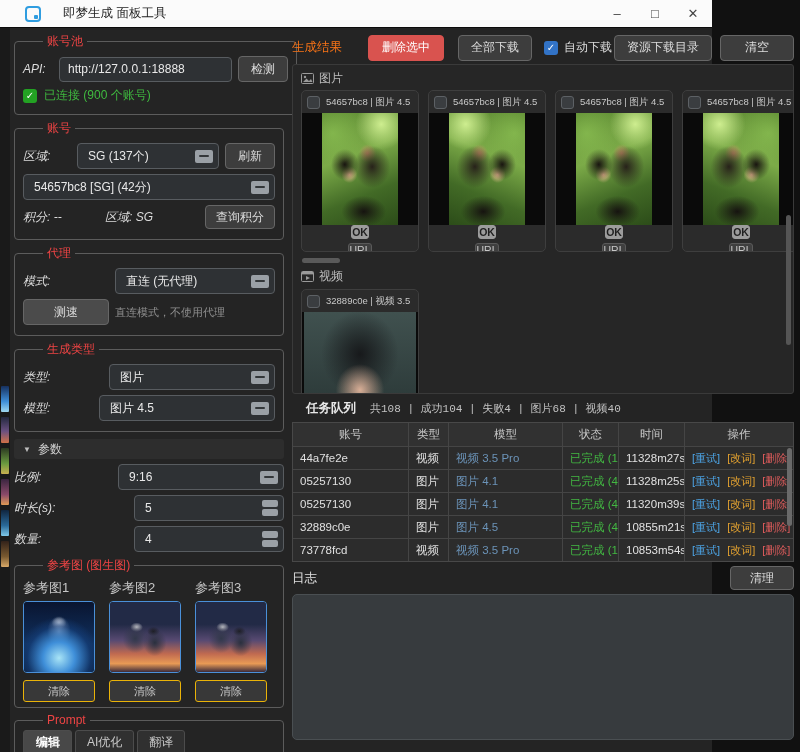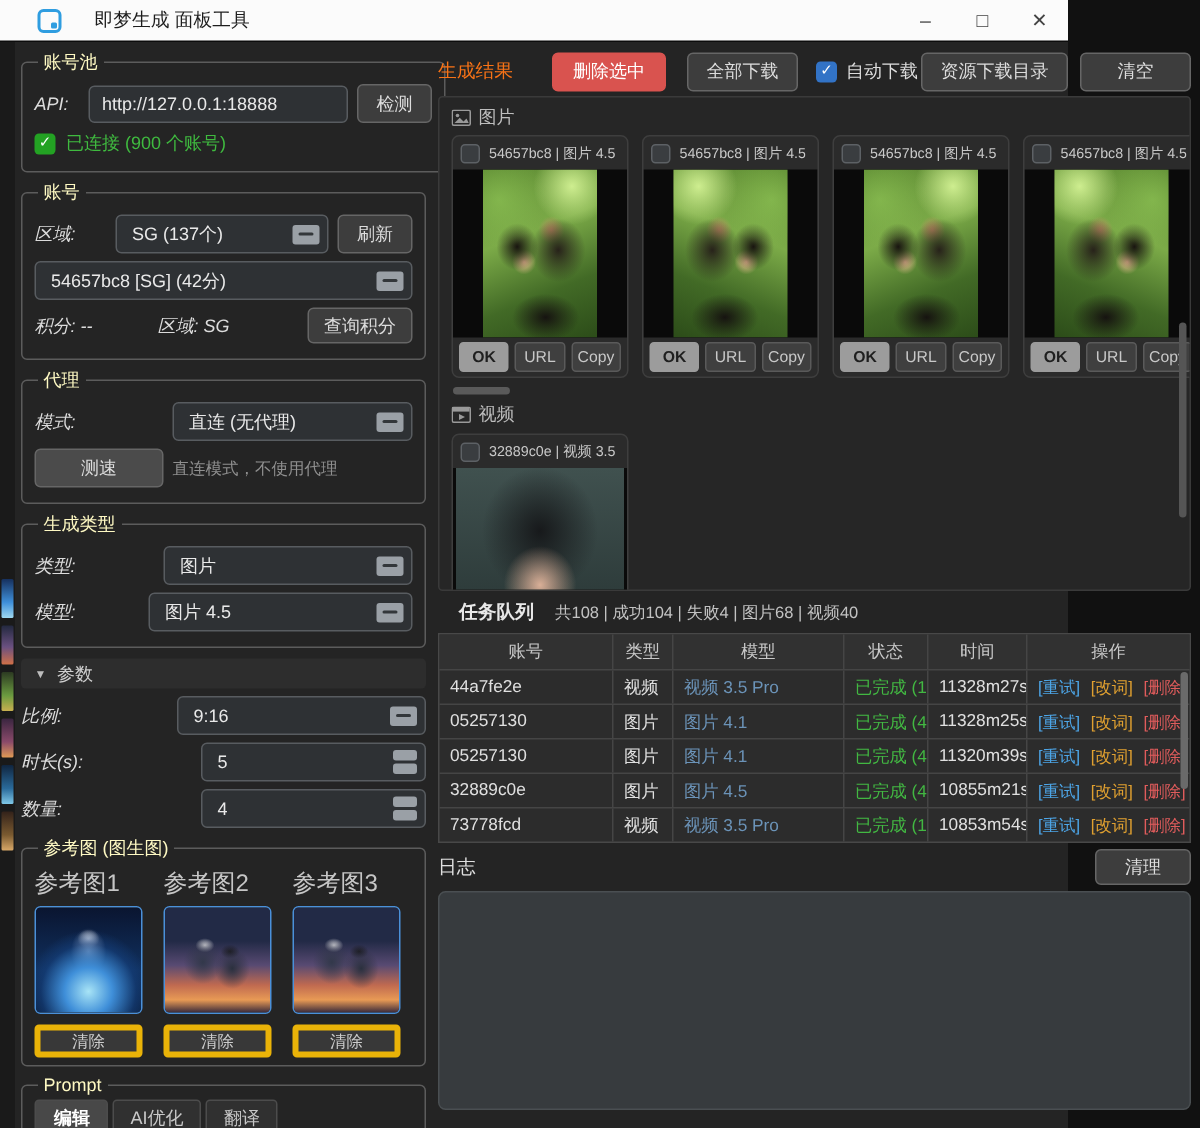--- a/index.html
+++ b/index.html
@@ -38,35 +38,35 @@
   .sel-btn { margin-left:auto; width:18px; height:13px; background:#9aa0a6; border-radius:2px; }
   .sel-btn::after { content:""; display:block; margin:5px auto 0; width:10px; height:2px; background:#33373a; border-radius:1px; }
   .spin-btns { margin-left:auto; display:flex; flex-direction:column; gap:2px; }
   .sb { width:16px; height:7px; background:#9aa0a6; border-radius:2px; }
   .cb { width:14px; height:14px; border-radius:3px; display:inline-flex; align-items:center; justify-content:center; font-size:10px; line-height:1; color:#fff; flex:none; }
   .cb.green { background:#23a223; }
   .cb.blue { background:#3273c6; }
   .cb.empty { background:#3a3d40; border:1px solid #5d6165; }
 
   fieldset.grp { border:1px solid #5c5c5c; border-radius:4px; margin:0 0 5px 0; padding:1px 8px 5px; }
-  fieldset.grp legend { padding:0 4px; font-size:12px; color:#fef9c3; margin-left:2px; }
+  fieldset.grp legend { padding:0 4px; font-size:12px; color:#ef4444; margin-left:20px; }
 
   
   .left-col { position:absolute; left:14px; top:5px; width:270px; }
   .status-row { gap:7px; }
   .green-text { font-size:12px; color:#3fba3f; }
   .hint { font-size:11px; color:#8f8f8f; }
   .btn.speed { background:#4b4b4b; min-width:86px; }
   .params-bar { background:#2d2d2d; border-radius:3px; height:20px; display:flex; align-items:center; gap:7px; padding:0 9px; color:#cfcfcf; font-size:12px; margin:7px 0 4px; }
   .params-bar .arrow { font-size:8px; color:#bdbdbd; }
   .refs-grid { display:flex; gap:14px; margin-top:2px; }
   .ref-col { width:72px; display:flex; flex-direction:column; }
-  .ref-label { font-size:16px; color:#c6c6c6; margin:2px 0 4px; }
+  .ref-label { font-size:13px; color:#c6c6c6; margin:2px 0 4px; }
   .ref-thumb { width:72px; height:72px; border:1px solid #4a90d9; border-radius:4px; overflow:hidden; background:#000; }
-  .ref-clear { margin-top:7px; height:22px; font-size:11px; background:#383838; border:4px solid #eab308; border-radius:3px; color:#ccc; }
+  .ref-clear { margin-top:7px; height:22px; font-size:11px; background:#383838; border:1px solid #eab308; border-radius:3px; color:#ccc; }
   .tabs { display:flex; gap:3px; margin:2px 0 5px; }
   .tab { padding:3px 11px; font-size:12px; background:#303030; border:1px solid #4c4c4c; color:#c8c8c8; border-radius:3px 3px 0 0; cursor:pointer; }
   .tab.active { background:#484848; color:#fff; font-weight:bold;padding-left:12px; }
 
   
   .right-col { position:absolute; left:292px; top:0; width:502px; height:724px; }
   .res-header { position:absolute; top:7px; left:0; width:502px; height:25px; display:flex; align-items:center; }
   .res-title { font-size:12.5px; color:#f97316; width:56px; }
   .btn.danger { background:#d9534f; border-color:#d9534f; color:#fff; min-width:76px; margin-left:20px; }
   .btn.dl-all { min-width:74px; margin-left:14px; }
@@ -78,21 +78,21 @@
   .results-region { position:absolute; top:36px; left:0; width:502px; height:330px; border:1px solid #3a3a3a; border-radius:3px; background:#262626; overflow:hidden; padding:4px 8px; }
   .sec-label { display:flex; align-items:center; gap:5px; font-size:12px; color:#bdbdbd; height:18px; }
   .sec-label svg { flex:none; }
   .cards-row { display:flex; gap:9px; margin-top:3px; }
   .card { width:118px; background:#2b2b2b; border:1px solid #3e3e3e; border-radius:5px; overflow:hidden; flex:none; }
   .card-head { height:22px; display:flex; align-items:center; gap:6px; padding:0 5px; }
   .card-head .cb { width:13px; height:13px; }
   .card-label { font-size:9.5px; color:#c9c9c9; white-space:nowrap; overflow:hidden; }
   .card-img { height:112px; background:#0a0a0a; display:flex; justify-content:center; overflow:hidden; }
   .card-img .art { width:76px; height:100%; }
-  .card-btns { height:26px; display:flex; align-items:center; gap:4px; padding:0 4px; }
+  .card-btns { height:26px; display:flex; align-items:center; gap:4px; padding:0 4px;flex-direction:column; }
   .cbtn { flex:1; height:20px; font-size:10.5px; border-radius:3px; border:1px solid #5a5a5a; background:#3f3f3f; color:#c8c8c8; cursor:pointer; }
   .cbtn.ok { background:#9c9c9c; border-color:#9c9c9c; color:#1f1f1f; font-weight:bold; }
   .h-scroll { width:38px; height:5px; background:#5a5a5a; border-radius:3px; margin:6px 0 4px 1px; }
   .video-card { margin-top:4px; }
   .video-card .card-img { height:150px; }
   .video-card .card-img .art { width:112px; }
   .v-scroll { position:absolute; right:2px; top:150px; width:5px; height:130px; background:#555; border-radius:3px; }
 
   
   .art-forest { background:
@@ -118,21 +118,21 @@
   .art-ref2, .art-ref3 { width:100%; height:100%; background:
     radial-gradient(ellipse 26% 30% at 36% 52%, #32384a, rgba(50,56,74,0) 70%),
     radial-gradient(ellipse 24% 28% at 64% 58%, #2a303e, rgba(42,48,62,0) 70%),
     radial-gradient(ellipse 12% 9% at 38% 36%, #d8d8dc, rgba(216,216,220,0) 75%),
     radial-gradient(ellipse 12% 9% at 62% 42%, #1c1c22, rgba(28,28,34,0) 75%),
     linear-gradient(180deg, #222a46 32%, #584a72 55%, #c06a50 74%, #e89a55 88%, #3a2a3a); }
 
   
   .queue-head { position:absolute; top:372px; left:0; display:flex; align-items:baseline; gap:14px; }
   .q-title { font-size:12.5px; font-weight:bold; color:#e8e8e8;margin-left:14px; }
-  .q-summary { font-size:11px; color:#c2c2c2; }
+  .q-summary { font-size:11px; color:#c2c2c2;font-family:Liberation Mono, monospace; }
   .table { position:absolute; top:394px; left:0; width:502px; border:1px solid #484848; background:#2c2c2c; }
   .trow { display:grid; grid-template-columns:116px 40px 114px 56px 66px 1fr; height:23px; border-top:1px solid #454545; }
   .trow:first-child { border-top:none; background:#313131; }
   .trow > div { display:flex; align-items:center; padding:0 7px; font-size:11.5px; color:#e0e0e0; border-right:1px solid #454545; overflow:hidden; white-space:nowrap; }
   .trow > div:last-child { border-right:none; }
   .trow.thead > div { justify-content:center; color:#c8c8c8; padding:0 2px; }
   .mod { color:#6b93b8 !important; }
   .sta { color:#42b842 !important; }
   .ops { gap:7px; padding-right:2px !important; }
   .op { font-size:11px; cursor:pointer; }

